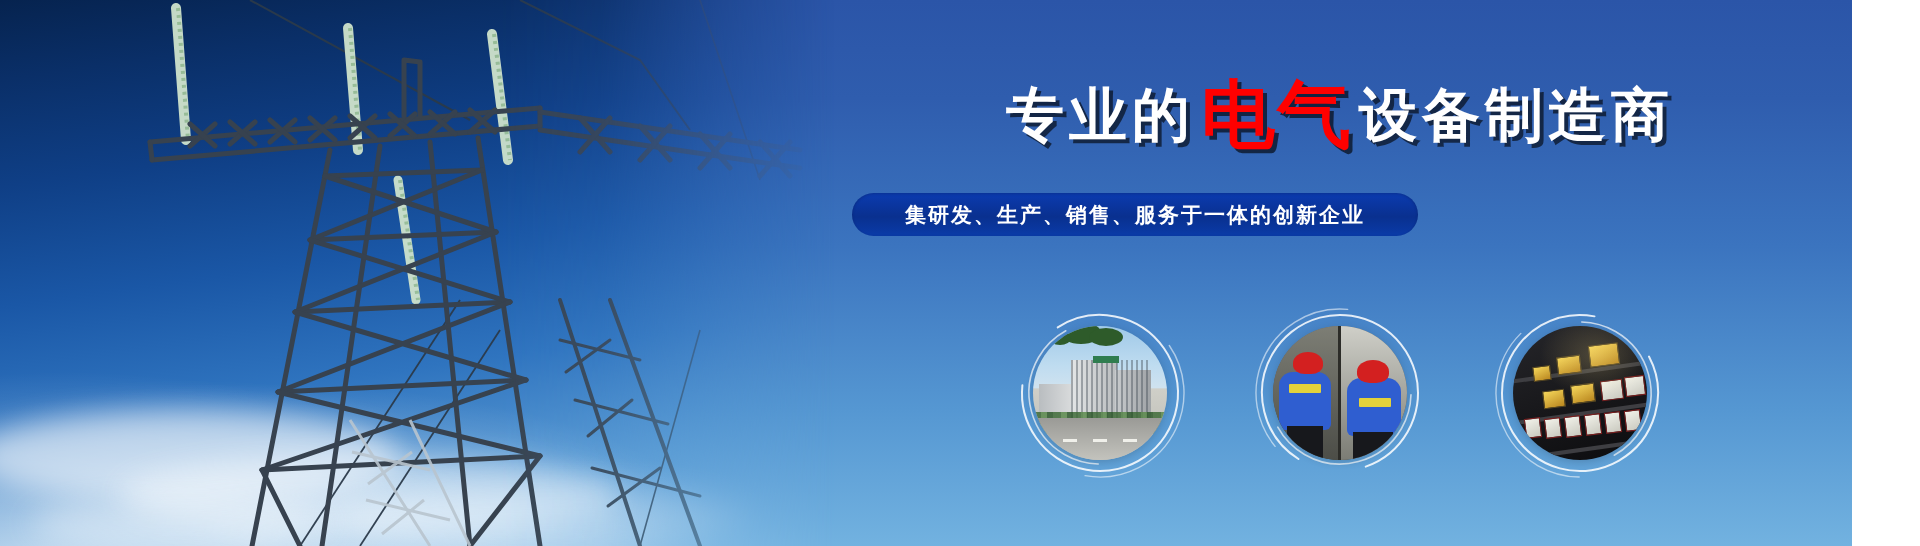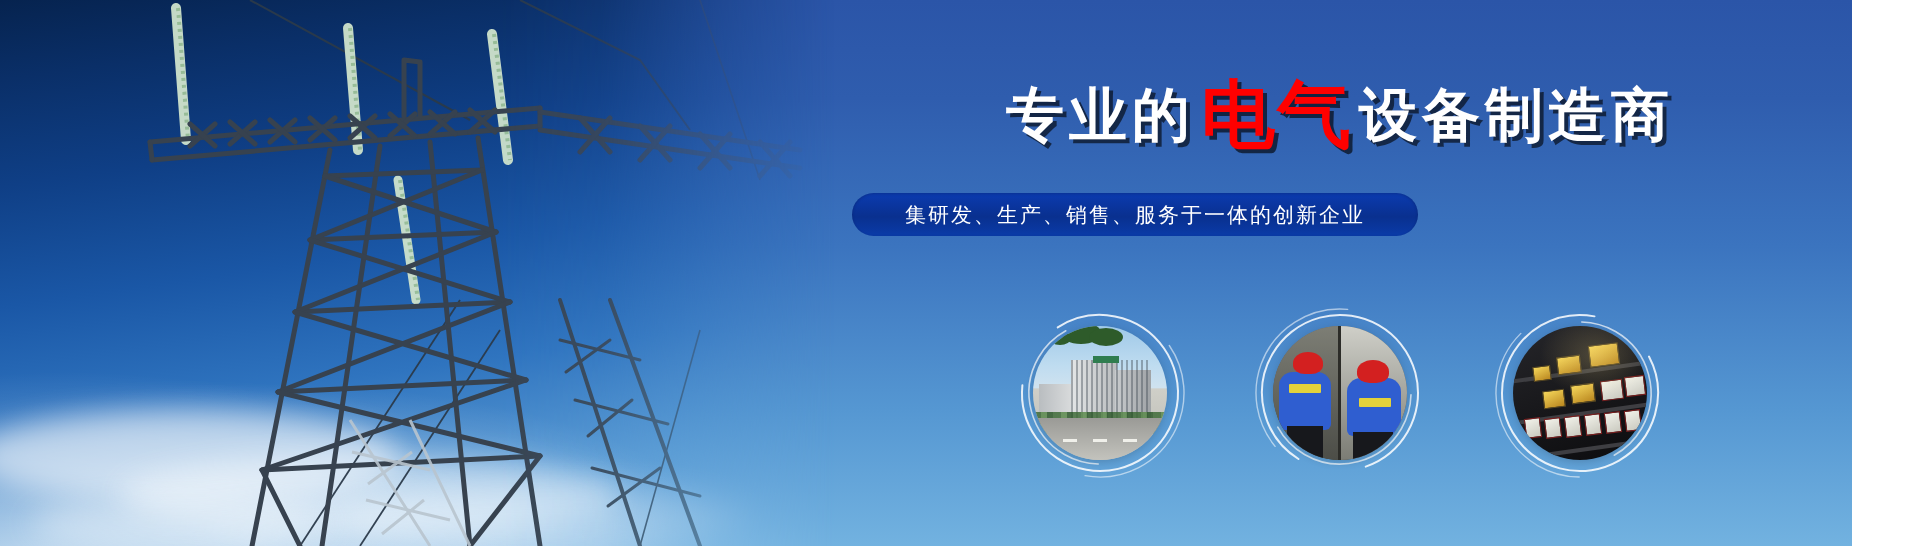--- a/index.html
+++ b/index.html
@@ -53,21 +53,21 @@
   }
 
   .pill{
     position:absolute;left:92px;top:193px;
     width:566px;height:43px;border-radius:22px;
     background:linear-gradient(180deg,#0b3bb0 0%,#09308f 55%,#0a3ba8 100%);
     box-shadow:0 1px 3px rgba(0,0,0,.18) inset;
     display:flex;align-items:center;justify-content:center;
   }
   .pill span{
-    color:#ffffff;font-size:21px;font-weight:normal;letter-spacing:2px;white-space:nowrap;
+    color:#ffffff;font-size:21px;font-weight:bold;letter-spacing:2px;white-space:nowrap;
   }
 
   .keywords{
     position:absolute;left:0;top:256px;width:100%;
     display:flex;justify-content:center;gap:64px;
   }
   .keywords span{
     color:#ffffff;font-size:26px;font-weight:bold;letter-spacing:3px;
     text-shadow:0 1px 2px rgba(0,0,0,.14);
   }

